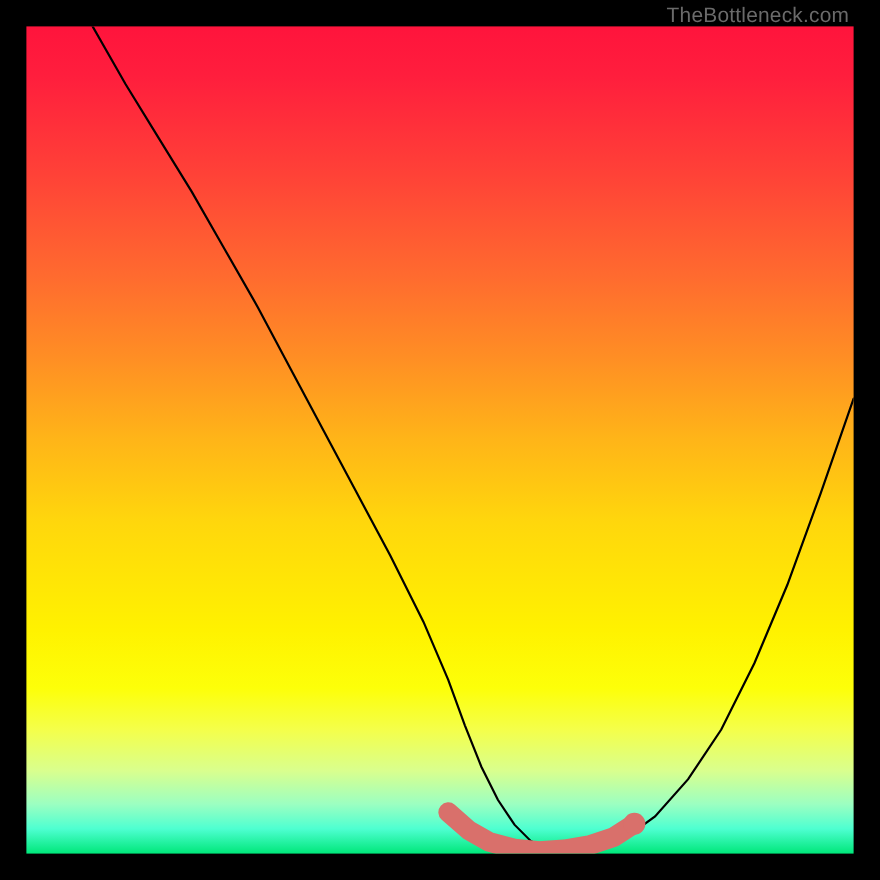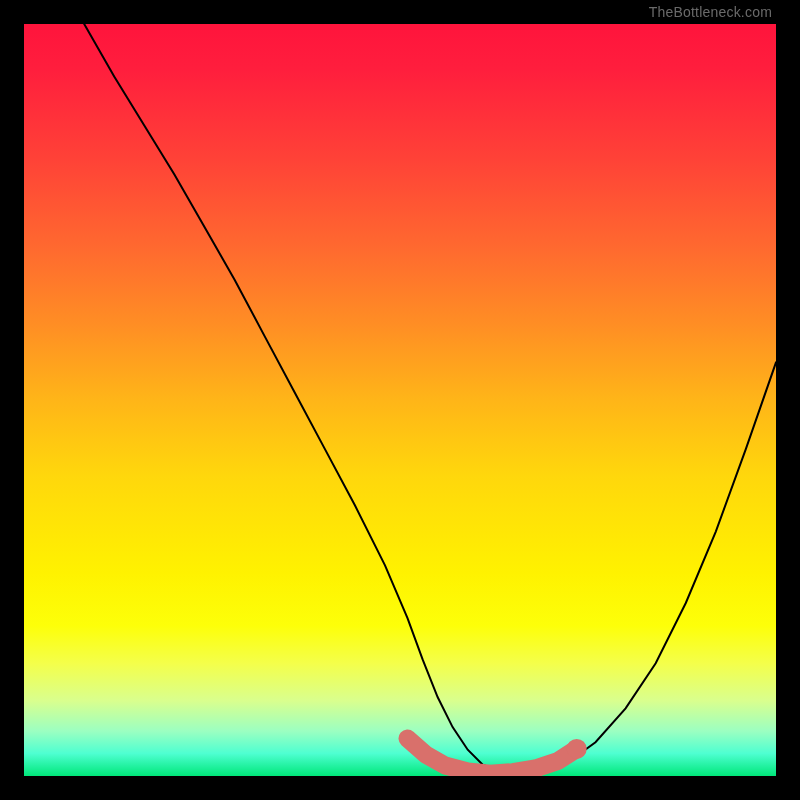--- a/index.html
+++ b/index.html
@@ -31,21 +31,21 @@
       #9cffc1 94%,
       #4effd1 97%,
       #00e77a 100%
     );
   }
   .watermark {
     position: absolute;
     top: 4px;
     right: 28px;
     font-family: Arial, Helvetica, sans-serif;
-    font-size: 14px;
+    font-size: 19px;
     color: #6a6a6a;
     letter-spacing: 0.2px;
     user-select: none;
   }
   svg.curve {
     position: absolute;
     left: 0;
     top: 0;
     width: 752px;
     height: 752px;

